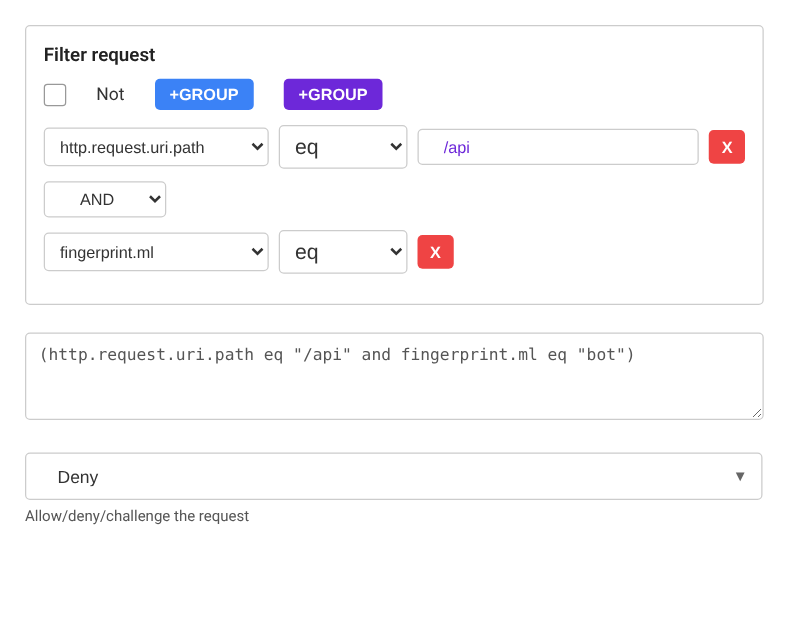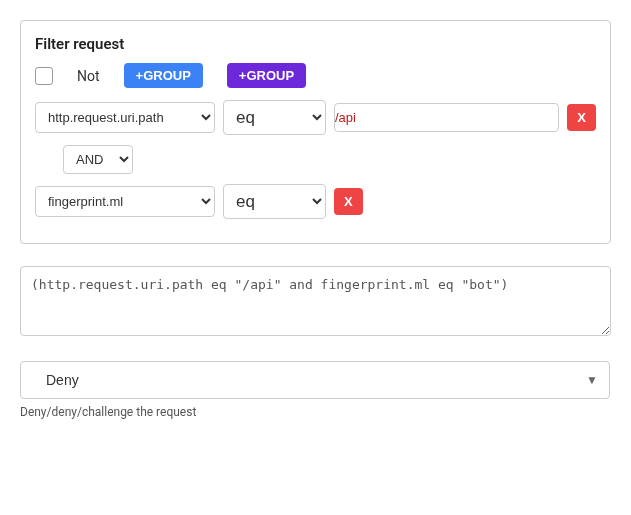--- a/index.html
+++ b/index.html
@@ -96,51 +96,50 @@
       padding: 6px 8px;
       border: 1px solid #ccc;
       border-radius: 4px;
       font-size: 17px;
       background: #fff;
       color: #333;
     }
 
     .rule-value-input {
       flex: 1;
-      padding: 6px 0;
-      border: 1px solid #ccc;
-      border-radius: 4px;
-      font-size: 13px;
-      color: #b91c1c;
+      padding: 6px 20px;
+      border: 1px solid #ccc;
+      border-radius: 4px;
+      font-size: 13px;
+      color: #6d28d9;
     }
 
     .btn-remove {
       background: #ef4444;
       color: #fff;
       border: none;
       border-radius: 4px;
       padding: 6px 10px;
       font-size: 13px;
       font-weight: 700;
       cursor: pointer;
     }
 
     .and-row {
       margin-bottom: 10px;
     }
 
     .and-select {
-      padding: 5px 8px;
+      padding: 5px 24px;
       border: 1px solid #ccc;
       border-radius: 4px;
       font-size: 13px;
       background: #fff;
       color: #333;
       min-width: 70px;
-      margin-left: 28px;
     }
 
     .filter-section {
       margin-bottom: 22px;
     }
 
     .filter-textarea {
       width: 100%;
       border: 1px solid #ccc;
       border-radius: 4px;
@@ -253,14 +252,14 @@
 <div class="firewall-section">
   <div class="firewall-select-wrapper">
     <select class="firewall-select">
       <option>Allow</option>
       <option selected="">Deny</option>
       <option>Challenge</option>
       <option>JS Challenge</option>
     </select>
     <span class="firewall-select-arrow">▼</span>
   </div>
-  <div class="firewall-hint">Deny/deny/challenge the request</div>
+  <div class="firewall-hint">Allow/deny/challenge the request</div>
 </div>
 
 </body></html>

